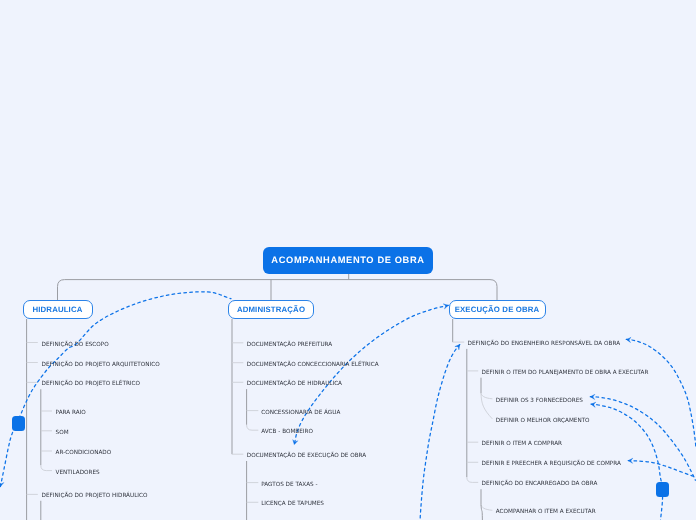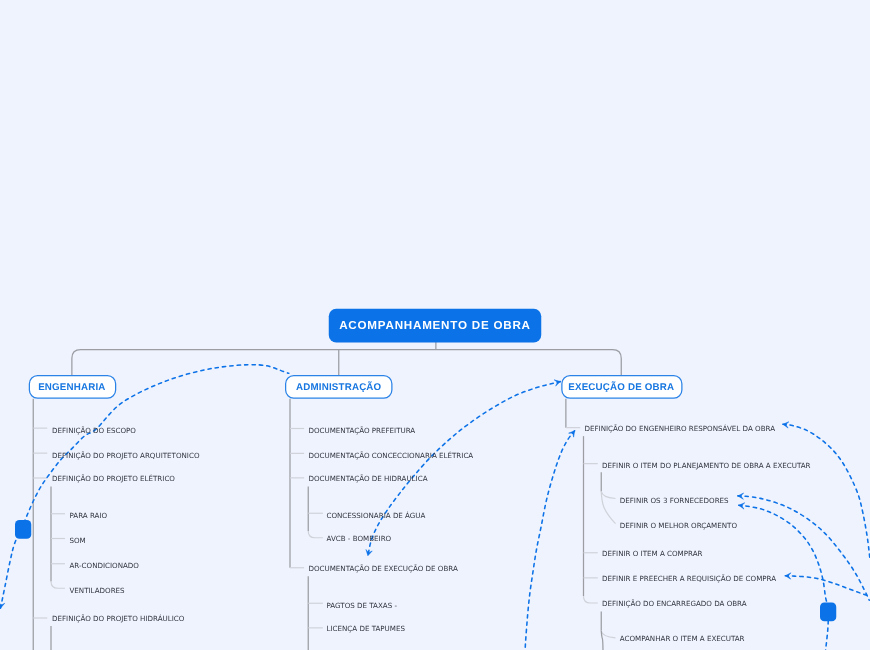--- a/index.html
+++ b/index.html
@@ -70,21 +70,21 @@
       <path d="M0.4 486.5 C1.6 480.7,2.7 475.3,4.0 469.0 C5.3 462.7,6.8 454.6,8.1 448.8 C9.4 443.0,10.0 439.5,11.9 434.2 C13.8 428.9,17.4 422.0,19.6 416.9 C21.9 411.8,23.5 407.7,25.4 403.5 C27.3 399.3,29.0 395.8,31.2 391.9 C33.4 388.0,35.9 384.4,38.8 380.4 C41.7 376.4,45.3 371.6,48.5 367.9 C51.7 364.2,54.9 361.5,58.1 358.3 C61.3 355.1,64.5 351.3,67.7 348.7 C70.9 346.1,72.3 347.3,77.3 342.9 C82.3 338.5,88.4 328.6,97.4 322.3 C106.4 316.1,119.2 310.0,131.2 305.4 C143.2 300.8,156.6 297.1,169.3 294.8 C182.0 292.6,197.1 291.3,207.4 291.9 C217.7 292.5,223.1 296.4,231.0 298.6" fill="none" stroke="#0c72e8" stroke-width="1.25" stroke-dasharray="2.6 3.3" stroke-linecap="round" marker-start="url(#ah)"></path>
       <path d="M448.3 305.3 C442.5 306.7,436.8 307.8,430.8 309.6 C424.8 311.5,418.5 313.6,412.3 316.4 C406.1 319.2,400.0 322.8,393.8 326.5 C387.6 330.2,381.0 334.7,375.4 338.8 C369.8 342.9,365.1 346.6,360.0 351.1 C354.9 355.6,349.5 360.6,344.6 365.6 C339.7 370.6,335.0 376.1,330.8 381.0 C326.6 385.9,322.9 390.6,319.4 395.1 C315.9 399.6,312.7 403.9,309.8 408.1 C306.9 412.3,304.4 416.3,302.2 420.4 C300.0 424.5,298.2 428.7,296.9 432.7 C295.6 436.7,295.2 440.6,294.3 444.6" fill="none" stroke="#0c72e8" stroke-width="1.25" stroke-dasharray="2.6 3.3" stroke-linecap="round" marker-start="url(#ah)" marker-end="url(#ahe)"></path>
       <path d="M459.7 344.6 C457.8 347.0,455.8 349.1,454.1 351.9 C452.4 354.6,450.9 357.5,449.3 361.1 C447.7 364.8,446.1 369.3,444.6 373.8 C443.1 378.4,441.6 383.5,440.2 388.4 C438.8 393.3,437.7 397.6,436.5 403.1 C435.3 408.6,434.1 415.2,432.9 421.3 C431.7 427.4,430.3 433.5,429.2 439.6 C428.1 445.7,427.2 451.8,426.3 457.9 C425.4 464.0,424.4 470.1,423.7 476.2 C423.0 482.3,422.4 488.3,421.9 494.4 C421.4 500.5,420.8 508.3,420.5 512.7 C420.2 517.1,420.2 518.2,420.1 521.0" fill="none" stroke="#0c72e8" stroke-width="1.25" stroke-dasharray="2.6 3.3" stroke-linecap="round" marker-start="url(#ah)"></path>
       <path d="M626.3 339.4 C628.8 339.7,630.7 339.6,633.9 340.4 C637.1 341.2,641.8 342.6,645.4 344.3 C649.0 346.0,652.3 348.2,655.8 350.8 C659.3 353.4,663.1 356.7,666.2 360.0 C669.3 363.3,671.8 366.5,674.3 370.4 C676.8 374.3,679.1 378.7,681.2 383.1 C683.3 387.5,685.5 392.4,687.0 397.0 C688.5 401.6,689.3 405.8,690.4 410.8 C691.5 415.8,692.5 421.6,693.4 427.0 C694.3 432.4,695.1 439.5,695.5 443.2 C695.9 446.9,695.8 447.1,696.0 449.0" fill="none" stroke="#0c72e8" stroke-width="1.25" stroke-dasharray="2.6 3.3" stroke-linecap="round" marker-start="url(#ah)"></path>
       <path d="M590.3 396.7 C592.4 396.8,593.7 396.7,596.7 397.0 C599.7 397.3,604.1 397.8,608.3 398.7 C612.5 399.6,617.3 400.9,621.7 402.5 C626.2 404.1,630.6 405.9,635.0 408.3 C639.4 410.7,644.1 413.6,648.3 416.7 C652.5 419.8,656.4 423.1,660.0 426.7 C663.6 430.3,666.9 434.4,670.0 438.3 C673.1 442.2,676.2 446.4,678.9 450.2 C681.6 454.0,683.9 457.8,686.0 461.4 C688.1 465.0,689.9 468.9,691.5 472.0 C693.1 475.1,694.1 477.5,695.4 480.2" fill="none" stroke="#0c72e8" stroke-width="1.25" stroke-dasharray="2.6 3.3" stroke-linecap="round" marker-start="url(#ah)"></path>
       <path d="M591 404.2 C593.4 404.5,595.1 404.4,598.3 405.0 C601.5 405.6,606.1 406.3,610.0 407.5 C613.9 408.8,617.8 410.4,621.7 412.5 C625.6 414.6,629.7 417.1,633.3 420.0 C636.9 422.9,640.5 426.7,643.3 430.0 C646.1 433.3,648.0 436.4,650.0 440.0 C652.0 443.6,653.6 447.7,655.0 451.7 C656.4 455.7,657.5 459.8,658.4 464.0 C659.3 468.2,659.8 474.1,660.3 477.0 C660.8 479.9,661.0 480.0,661.3 481.5" fill="none" stroke="#0c72e8" stroke-width="1.25" stroke-dasharray="2.6 3.3" stroke-linecap="round" marker-start="url(#ah)"></path>
       <path d="M628.2 460.6 C630.6 460.7,632.7 460.8,635.4 460.9 C638.1 461.0,641.5 461.2,644.6 461.5 C647.7 461.8,650.7 462.2,653.8 462.8 C656.9 463.4,660.0 464.4,663.1 465.4 C666.2 466.3,668.7 467.2,672.3 468.5 C675.9 469.8,680.6 471.7,684.6 473.1 C688.6 474.6,692.2 475.8,696.0 477.2" fill="none" stroke="#0c72e8" stroke-width="1.25" stroke-dasharray="2.6 3.3" stroke-linecap="round" marker-start="url(#ah)"></path>
       <path d="M662.6 496.6 C662.5 499.1,662.4 501.4,662.2 504.0 C662.0 506.6,661.7 509.2,661.4 512.0 C661.1 514.8,660.7 518.0,660.4 521.0" fill="none" stroke="#0c72e8" stroke-width="1.25" stroke-dasharray="2.6 3.3" stroke-linecap="round"></path>
     </svg>
 <div class="node root-node" style="left: 263px; top: 247px; width: 170px; height: 26.5px;">ACOMPANHAMENTO DE OBRA</div>
-    <div class="node branch-node" style="left: 22.5px; top: 300px; width: 70px; height: 19px;">ENGENHARIA</div>
+    <div class="node branch-node" style="left: 22.5px; top: 300px; width: 70px; height: 19px;">HIDRAULICA</div>
     <div class="node branch-node" style="left: 448.5px; top: 300px; width: 97px; height: 19px;">EXECUÇÃO DE OBRA</div>
     <div class="node branch-node" style="left: 228px; top: 300px; width: 86px; height: 19px;">ADMINISTRAÇÃO</div>
     <div class="leaf" style="left: 41.6px; top: 342.55px;">DEFINIÇÃO DO ESCOPO</div>
     <div class="leaf" style="left: 41.6px; top: 362.55px;">DEFINIÇÃO DO PROJETO ARQUITETONICO</div>
     <div class="leaf" style="left: 41.6px; top: 382.45px;">DEFINIÇÃO DO PROJETO ELÉTRICO</div>
     <div class="leaf" style="left: 55.6px; top: 411.05px;">PARA RAIO</div>
     <div class="leaf" style="left: 55.6px; top: 430.85px;">SOM</div>
     <div class="leaf" style="left: 55.6px; top: 451.05px;">AR-CONDICIONADO</div>
     <div class="leaf" style="left: 55.6px; top: 470.65px;">VENTILADORES</div>
     <div class="leaf" style="left: 41.6px; top: 494.45px;">DEFINIÇÃO DO PROJETO HIDRÁULICO</div>

